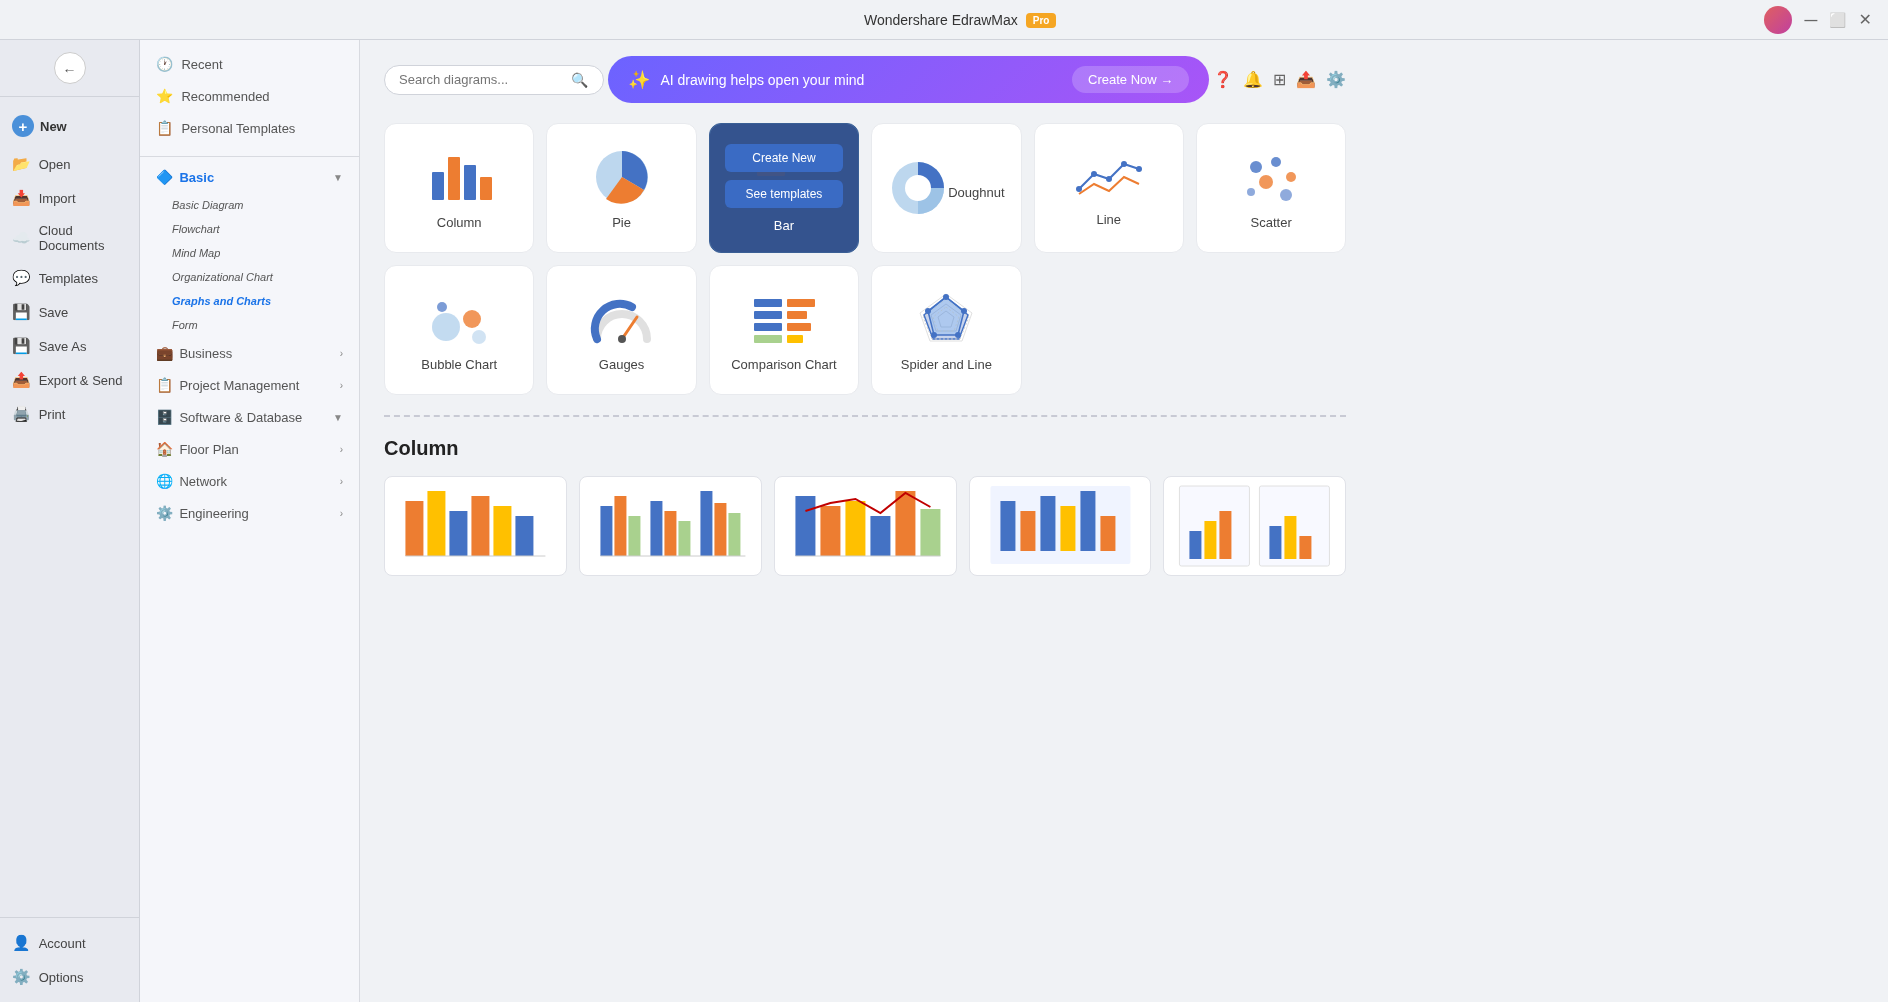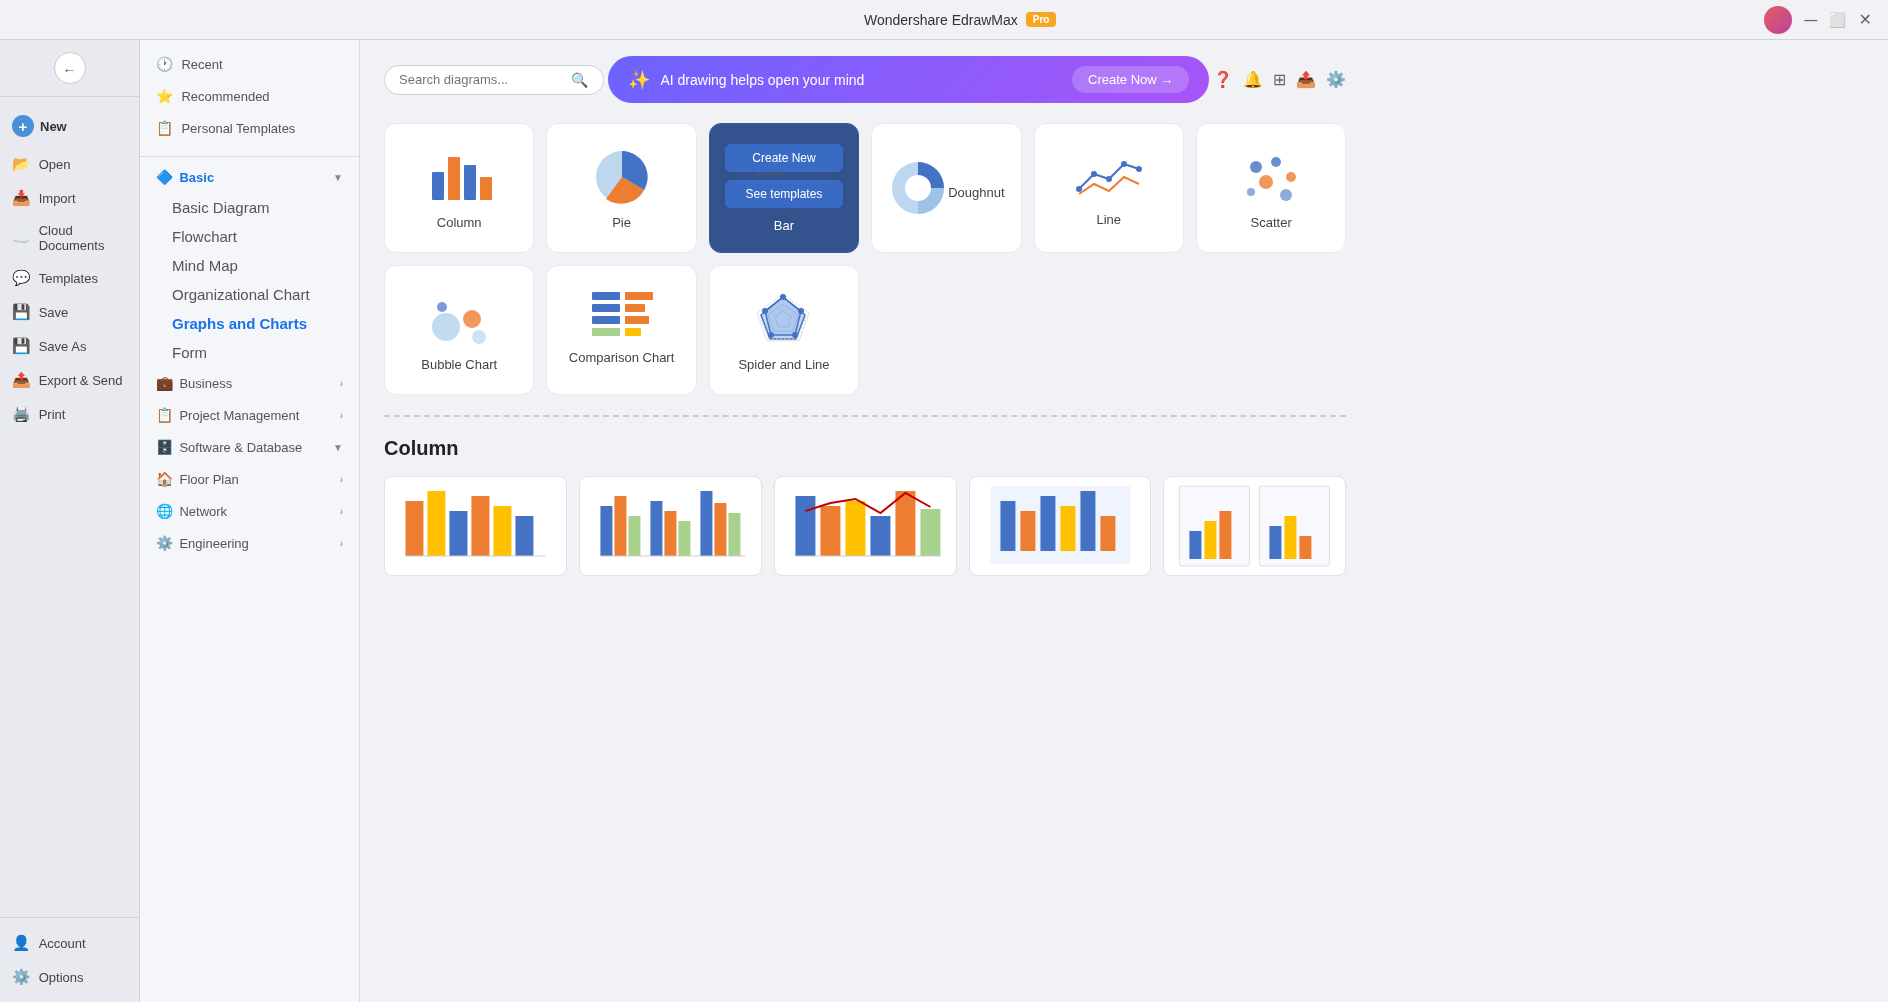--- a/index.html
+++ b/index.html
@@ -27,21 +27,21 @@
     }
     .left-panel-item {
       display: flex; align-items: center; gap: 8px;
       padding: 8px 16px;
       cursor: pointer;
       font-size: 13px; color: #555;
     }
     .left-panel-sub {
       padding: 6px 32px;
       cursor: pointer;
-      font-size: 15px; color: #555;
+      font-size: 11px; color: #555; font-style: italic;
     }
     .left-panel-sub.active { color: #1a73e8; font-weight: 600; }
 
     
     .main-content {
       flex: 1;
       display: flex;
       flex-direction: column;
       overflow: hidden;
       background: #f0f2f5;
@@ -88,21 +88,21 @@
     .content-area::-webkit-scrollbar-thumb { background: #ccc; border-radius: 3px; }
     .left-panel::-webkit-scrollbar { width: 4px; }
     .left-panel::-webkit-scrollbar-track { background: transparent; }
     .left-panel::-webkit-scrollbar-thumb { background: #ccc; border-radius: 2px; }
   </style>
 </head>
 <body>
 
 <div style="position:fixed; top:0; left:0; right:0; height:40px; background:#f0f2f5; border-bottom:1px solid #d0d3da; display:flex; align-items:center; justify-content:space-between; padding:0 16px; z-index:100;">
   <div style="width:140px;"></div>
-  <div style="display:flex; align-items:center; gap:8px;">
+  <div style="display:flex; align-items:flex-end; gap:8px;">
     <span style="font-size:14px; font-weight:500; color:#333;">Wondershare EdrawMax</span>
     <span style="background:#f5a623; color:white; font-size:10px; font-weight:bold; padding:2px 7px; border-radius:4px;">Pro</span>
   </div>
   <div style="display:flex; align-items:center; gap:12px;">
     <span style="width:28px; height:28px; border-radius:50%; background:linear-gradient(135deg,#e06060,#c040a0); display:inline-block;"></span>
     <span style="cursor:pointer; color:#666; font-size:18px; line-height:1;">─</span>
     <span style="cursor:pointer; color:#666; font-size:14px;">⬜</span>
     <span style="cursor:pointer; color:#666; font-size:16px;">✕</span>
   </div>
 </div>
@@ -342,22 +342,31 @@
       <div style="background:white; border-radius:12px; padding:16px; display:flex; flex-direction:column; align-items:center; justify-content:center; cursor:pointer; border:1px solid #e8eaee; min-height:130px;">
         <svg width="70" height="60" viewBox="0 0 70 60">
           <circle cx="22" cy="38" r="14" fill="#bdd7ee" opacity="0.9"></circle>
           <circle cx="48" cy="30" r="9" fill="#ed7d31" opacity="0.8"></circle>
           <circle cx="55" cy="48" r="7" fill="#bdd7ee" opacity="0.7"></circle>
           <circle cx="18" cy="18" r="5" fill="#4472c4" opacity="0.7"></circle>
         </svg>
         <span style="font-size:13px; color:#444; margin-top:8px;">Bubble Chart</span>
       </div>
 
-
-      <div style="background:white; border-radius:12px; padding:16px; display:flex; flex-direction:column; align-items:center; justify-content:flex-start; cursor:pointer; border:1px solid #e8eaee; min-height:130px;">
+      <div style="background:white; border-radius:12px; padding:16px; display:flex; flex-direction:column; align-items:center; justify-content:center; cursor:pointer; border:1px solid #e8eaee; min-height:130px;">
+        <svg width="70" height="60" viewBox="0 0 70 60">
+          <path d="M10 50 A25 25 0 0 1 60 50" fill="none" stroke="#e0e0e0" stroke-width="8" stroke-linecap="round"></path>
+          <path d="M10 50 A25 25 0 0 1 45 18" fill="none" stroke="#4472c4" stroke-width="8" stroke-linecap="round"></path>
+          <path d="M35 50 L50 28" stroke="#ed7d31" stroke-width="3" stroke-linecap="round"></path>
+          <circle cx="35" cy="50" r="4" fill="#555"></circle>
+        </svg>
+        <span style="font-size:13px; color:#444; margin-top:8px;">Gauges</span>
+      </div>
+
+      <div style="background:white; border-radius:12px; padding:16px; display:flex; flex-direction:column; align-items:center; justify-content:center; cursor:pointer; border:1px solid #e8eaee; min-height:130px;">
         <svg width="70" height="60" viewBox="0 0 70 60">
           <rect x="5" y="10" width="28" height="8" fill="#4472c4" rx="1"></rect>
           <rect x="5" y="22" width="28" height="8" fill="#4472c4" rx="1"></rect>
           <rect x="5" y="34" width="28" height="8" fill="#4472c4" rx="1"></rect>
           <rect x="38" y="10" width="28" height="8" fill="#ed7d31" rx="1"></rect>
           <rect x="38" y="22" width="20" height="8" fill="#ed7d31" rx="1"></rect>
           <rect x="38" y="34" width="24" height="8" fill="#ed7d31" rx="1"></rect>
           <rect x="5" y="46" width="28" height="8" fill="#a9d18e" rx="1"></rect>
           <rect x="38" y="46" width="16" height="8" fill="#ffc000" rx="1"></rect>
         </svg>

